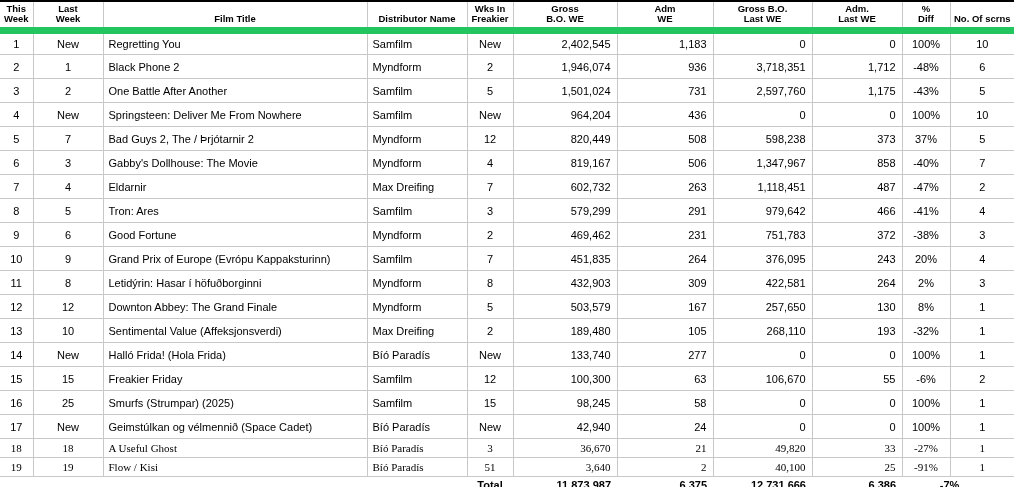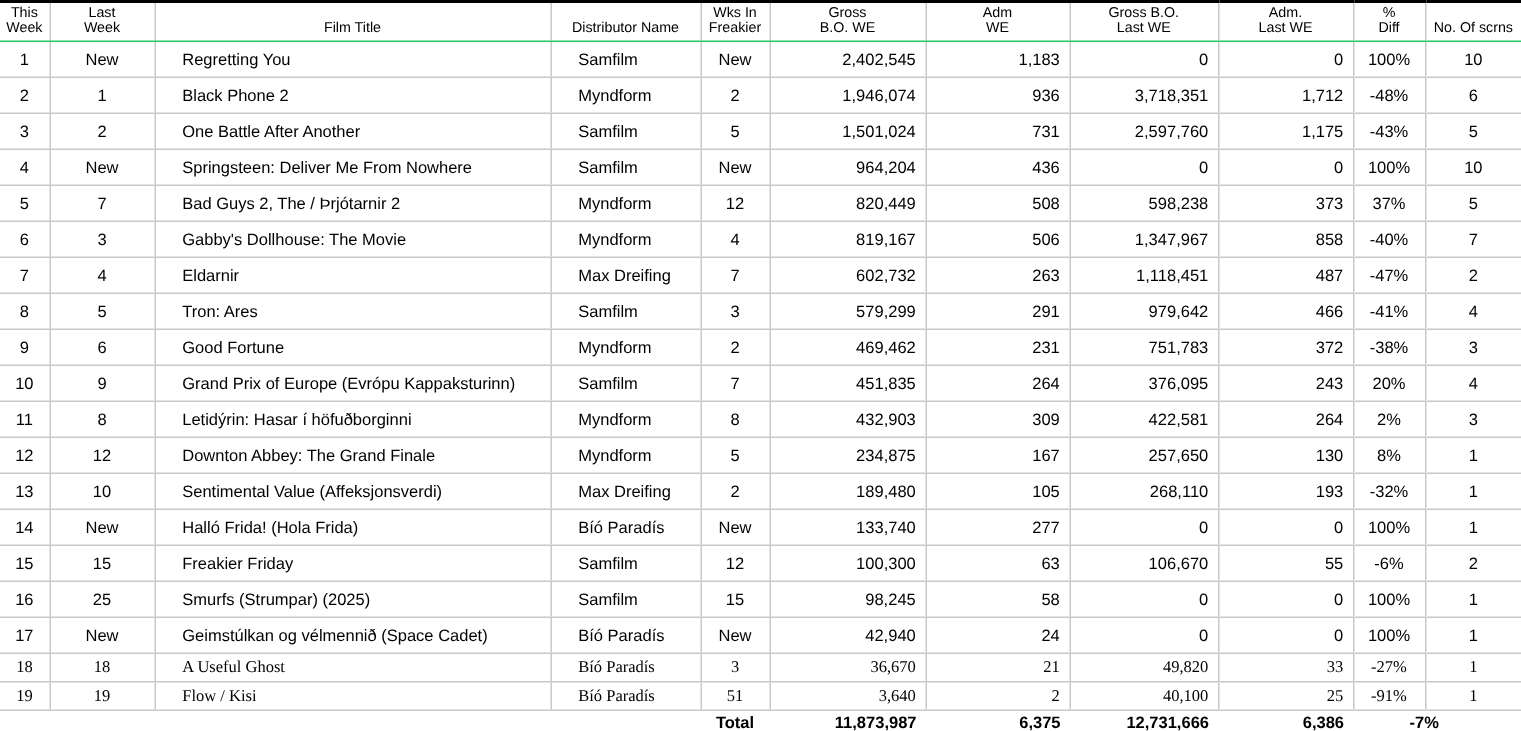--- a/index.html
+++ b/index.html
@@ -12,42 +12,42 @@
     overflow: hidden;
   }
   table.boxoffice {
     width: 1014px;
     border-collapse: collapse;
     table-layout: fixed;
     border-bottom: 3px solid #000;
   }
   thead th {
     border-top: 2px solid #000;
-    border-bottom: 1px solid #22c55e;
+    border-bottom: 7px solid #22c55e;
     font-size: 9.5px;
-    font-weight: normal;
+    font-weight: bold;
     line-height: 10px;
     vertical-align: bottom;
     text-align: center;
     padding: 2px 1px 3px 1px;
     height: 21px;
   }
   thead th + th, tbody td + td { border-left: 1px solid #c8c8c8; }
   tbody td {
     border-bottom: 1px solid #c8c8c8;
     font-size: 11px;
     height: 24px;
     padding: 0 2px;
     vertical-align: middle;
     white-space: nowrap;
     overflow: hidden;
   }
   tbody tr.short td { height: 19px; font-family: Liberation Serif, serif; }
   td.c, th.c { text-align: center; }
-  td.l { text-align: left; padding-left: 18px; }
+  td.l { text-align: left; padding-left: 5px; }
   td.r { text-align: right; padding-right: 6px; }
   tr.total-row td {
     border: none;
     font-weight: bold;
     font-size: 11px;
     height: 17px;
     vertical-align: middle;
     white-space: nowrap;
   }
   tr.total-row td + td { border-left: none; }
@@ -261,21 +261,21 @@
         <td class="r">264</td>
         <td class="c">2%</td>
         <td class="c">3</td>
       </tr>
       <tr>
         <td class="c">12</td>
         <td class="c">12</td>
         <td class="l">Downton Abbey: The Grand Finale</td>
         <td class="l">Myndform</td>
         <td class="c">5</td>
-        <td class="r">234,875</td>
+        <td class="r">503,579</td>
         <td class="r">167</td>
         <td class="r">257,650</td>
         <td class="r">130</td>
         <td class="c">8%</td>
         <td class="c">1</td>
       </tr>
       <tr>
         <td class="c">13</td>
         <td class="c">10</td>
         <td class="l">Sentimental Value (Affeksjonsverdi)</td>

